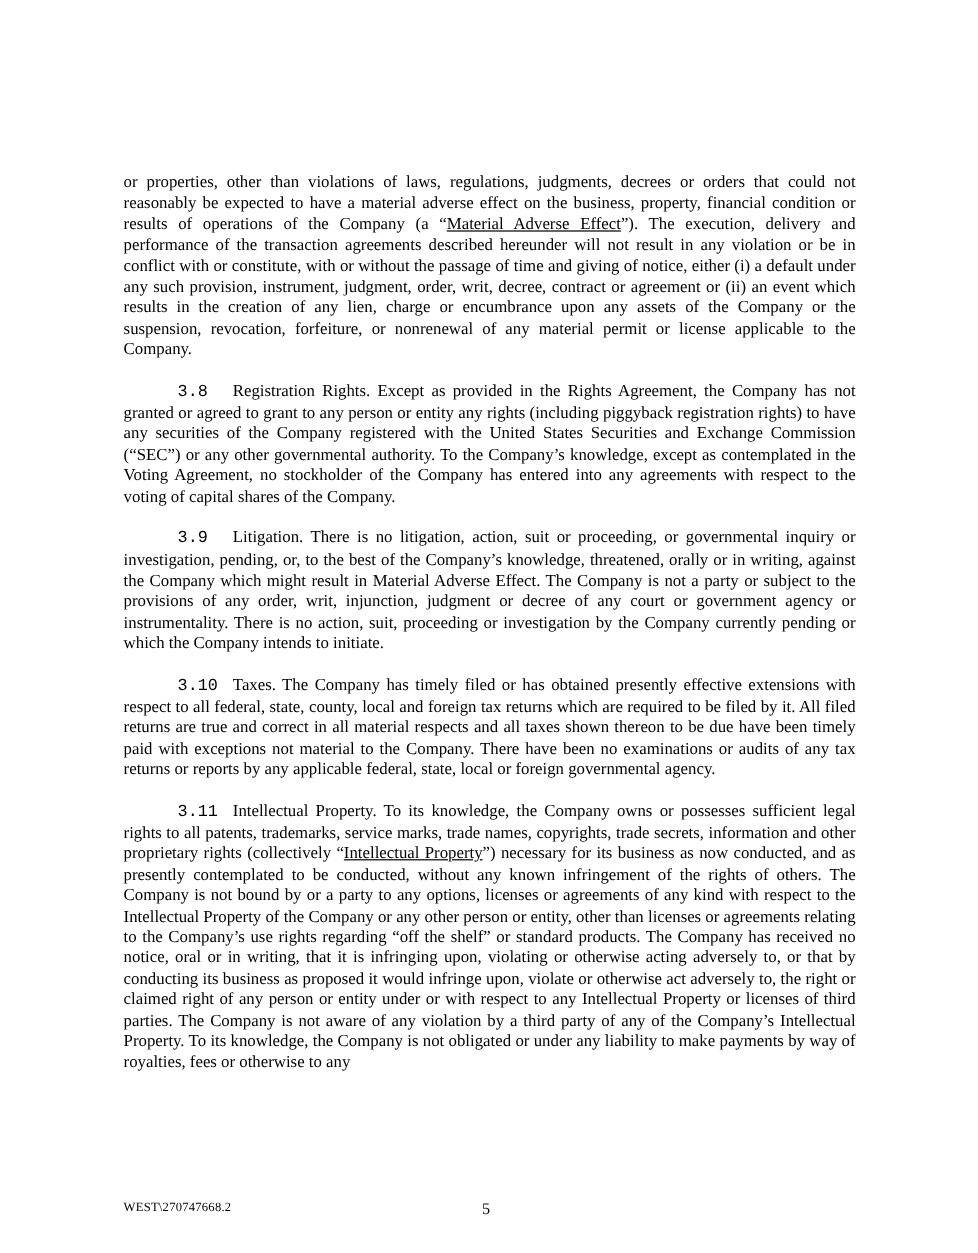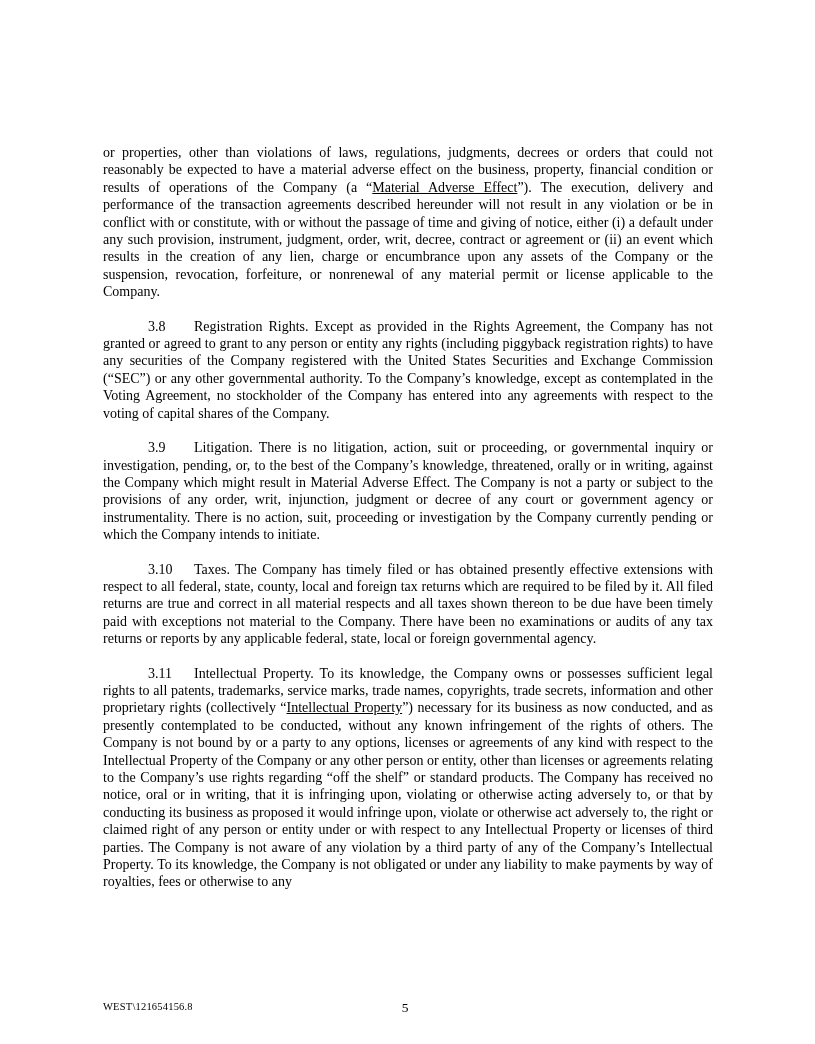--- a/index.html
+++ b/index.html
@@ -29,20 +29,21 @@
     line-height: 17.4px;
     text-align: justify;
   }
   p.para.indented {
     text-indent: 45px;
   }
   .section-number {
     display: inline-block;
     width: 46px;
     text-indent: 0;
+    font-family: Liberation Mono, monospace;
   }
   .bold { font-weight: normal; }
   .underline { text-decoration: underline; }
   .footer-left {
     position: absolute;
     left: 103px;
     top: 961px;
     font-size: 10.5px;
     letter-spacing: 0.2px;
   }
@@ -59,15 +60,15 @@
 <body>
 
 <div class="page">
   <div class="content" id="content">
       <p class="para"><span>or properties, other than violations of laws, regulations, judgments, decrees or orders that could not reasonably be expected to have a material adverse effect on the business, property, financial condition or results of operations of the Company (a “</span><span class="underline">Material Adverse Effect</span><span>”).  The execution, delivery and performance of the transaction agreements described hereunder will not result in any violation or be in conflict with or constitute, with or without the passage of time and giving of notice, either (i) a default under any such provision, instrument, judgment, order, writ, decree, contract or agreement or (ii) an event which results in the creation of any lien, charge or encumbrance upon any assets of the Company or the suspension, revocation, forfeiture, or nonrenewal of any material permit or license applicable to the Company.</span></p>
       <p class="para indented"><span class="section-number">3.8</span><span class="bold">Registration Rights.</span><span>  Except as provided in the Rights Agreement, the Company has not granted or agreed to grant to any person or entity any rights (including piggyback registration rights) to have any securities of the Company registered with the United States Securities and Exchange Commission (“SEC”) or any other governmental authority.  To the Company’s knowledge, except as contemplated in the Voting Agreement, no stockholder of the Company has entered into any agreements with respect to the voting of capital shares of the Company.</span></p>
       <p class="para indented"><span class="section-number">3.9</span><span class="bold">Litigation.</span><span>  There is no litigation, action, suit or proceeding, or governmental inquiry or investigation, pending, or, to the best of the Company’s knowledge, threatened, orally or in writing, against the Company which might result in Material Adverse Effect.  The Company is not a party or subject to the provisions of any order, writ, injunction, judgment or decree of any court or government agency or instrumentality.  There is no action, suit, proceeding or investigation by the Company currently pending or which the Company intends to initiate.</span></p>
       <p class="para indented"><span class="section-number">3.10</span><span class="bold">Taxes.</span><span>  The Company has timely filed or has obtained presently effective extensions with respect to all federal, state, county, local and foreign tax returns which are required to be filed by it.  All filed returns are true and correct in all material respects and all taxes shown thereon to be due have been timely paid with exceptions not material to the Company.  There have been no examinations or audits of any tax returns or reports by any applicable federal, state, local or foreign governmental agency.</span></p>
       <p class="para indented"><span class="section-number">3.11</span><span class="bold">Intellectual Property.</span><span>  To its knowledge, the Company owns or possesses sufficient legal rights to all patents, trademarks, service marks, trade names, copyrights, trade secrets, information and other proprietary rights (collectively “</span><span class="underline">Intellectual Property</span><span>”) necessary for its business as now conducted, and as presently contemplated to be conducted, without any known infringement of the rights of others.  The Company is not bound by or a party to any options, licenses or agreements of any kind with respect to the Intellectual Property of the Company or any other person or entity, other than licenses or agreements relating to the Company’s use rights regarding “off the shelf” or standard products.  The Company has received no notice, oral or in writing, that it is infringing upon, violating or otherwise acting adversely to, or that by conducting its business as proposed it would infringe upon, violate or otherwise act adversely to, the right or claimed right of any person or entity under or with respect to any Intellectual Property or licenses of third parties.  The Company is not aware of any violation by a third party of any of the Company’s Intellectual Property.  To its knowledge, the Company is not obligated or under any liability to make payments by way of royalties, fees or otherwise to any</span></p>
     </div>
-  <div class="footer-left">WEST\121654156.8</div>
+  <div class="footer-left">WEST\270747668.2</div>
   <div class="page-number">5</div>
 </div>
 
 </body></html>

